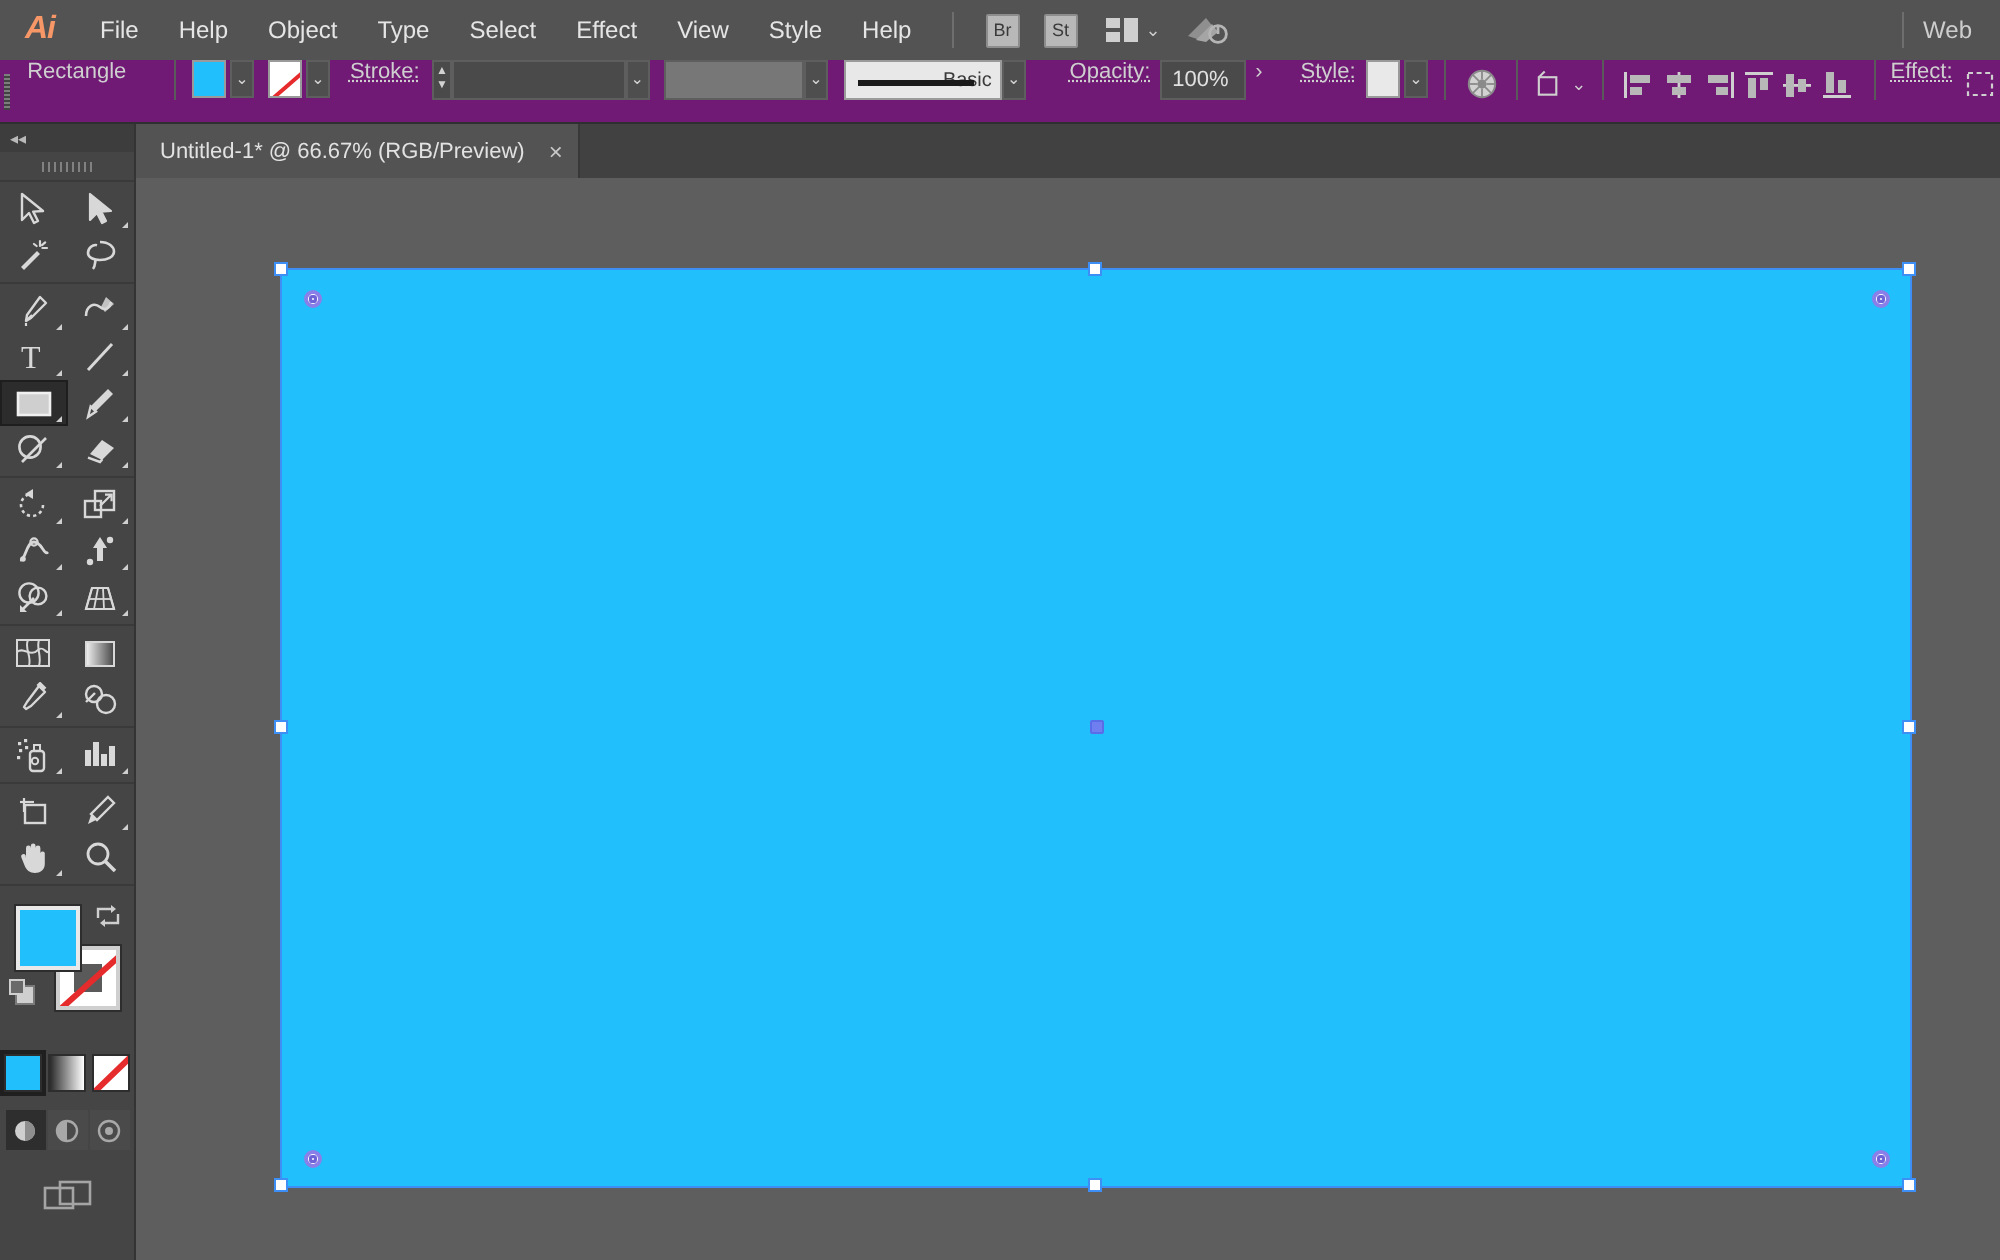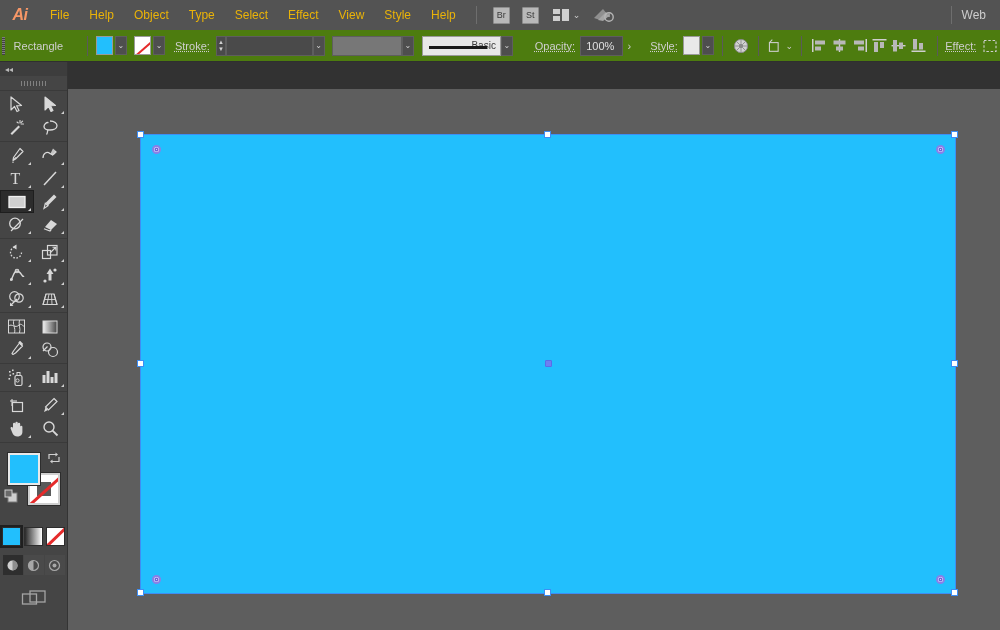--- a/index.html
+++ b/index.html
@@ -18,41 +18,41 @@
     background: #535353;
     display: flex; align-items: center;
   }
   .ai-logo {
     width: 40px; height: 30px; display: flex; align-items: center; justify-content: center;
     color: #f79767; font-size: 16px; font-weight: bold; font-style: italic;
     letter-spacing: -0.5px;
   }
   .menu-item {
     padding: 0 10px; height: 30px; line-height: 30px;
-    color: #eab308; font-size: 12px; cursor: default; white-space: nowrap;
+    color: #e5e5e5; font-size: 12px; cursor: default; white-space: nowrap;
   }
   .mb-sep { width: 1px; height: 18px; background: #6e6e6e; margin: 0 10px; }
   .mini-btn {
     width: 17px; height: 17px; margin: 0 6px;
     background: #b8b8b8; border: 1px solid #8d8d8d;
     color: #3a3a3a; font-size: 9px; line-height: 15px; text-align: center;
     border-radius: 1px; cursor: pointer;
   }
   .arrange-icon { margin-left: 8px; display: flex; align-items: center; cursor: pointer; }
   .arrange-glyph { width: 16px; height: 12px; position: relative; }
   .arrange-glyph i { position: absolute; background: #cfcfcf; display: block; }
   .chev { margin-left: 4px; color: #cfcfcf; font-size: 9px; }
   .stock-icon { margin-left: 12px; cursor: pointer; display: flex; align-items: center; }
   .ws-label { color: #cdcdcd; font-size: 12px; padding-right: 14px; cursor: pointer; }
 
   
   .controlbar {
     position: absolute; top: 30px; left: 0; width: 1000px; height: 32px;
-    background: #4d7c0f;
-    display: flex; align-items: center;
+    background: #701a75;
+    display: flex; align-items: flex-start;
     border-bottom: 1px solid #2f2f2f;
   }
   .grip { width: 10px; height: 32px; display: flex; align-items: center; justify-content: center; }
   .grip i { width: 3px; height: 18px; background: repeating-linear-gradient(to bottom,#7d7d7d 0 1px,#424242 1px 2px); display:block; }
   .cb-label { color: #cfcfcf; font-size: 11px; white-space: nowrap; }
   .cb-label.ul { text-decoration: underline; text-decoration-style: dotted; }
   .cb-sep { width: 1px; height: 20px; background: #5a5a5a; margin: 0 8px; }
   .swatch {
     width: 22px; height: 19px; border: 1px solid #9a9a9a; cursor: pointer;
   }
@@ -364,20 +364,26 @@
 
     <div class="cb-label ul">Effect:</div>
 
     <div class="icon-btn" style="margin-left:4px;">
       <svg width="16" height="16" viewBox="0 0 16 16">
         <rect x="2" y="2.5" width="12" height="11" fill="none" stroke="#cfcfcf" stroke-width="1.1" stroke-dasharray="2.5 1.8"></rect>
       </svg>
     </div>
   </div>
 
+  <div class="tabbar">
+    <div class="tab">
+      <span class="tab-title">Untitled-1* @ 66.67% (RGB/Preview)</span>
+      <span class="tab-close">×</span>
+    </div>
+  </div>
 
   <div class="toolbar">
     <div class="tb-collapse">◂◂</div>
     <div class="tb-grip">
         <i></i>
       </div>
 
     <div class="tgroup">
       <div class="trow">
         <div class="tool">

